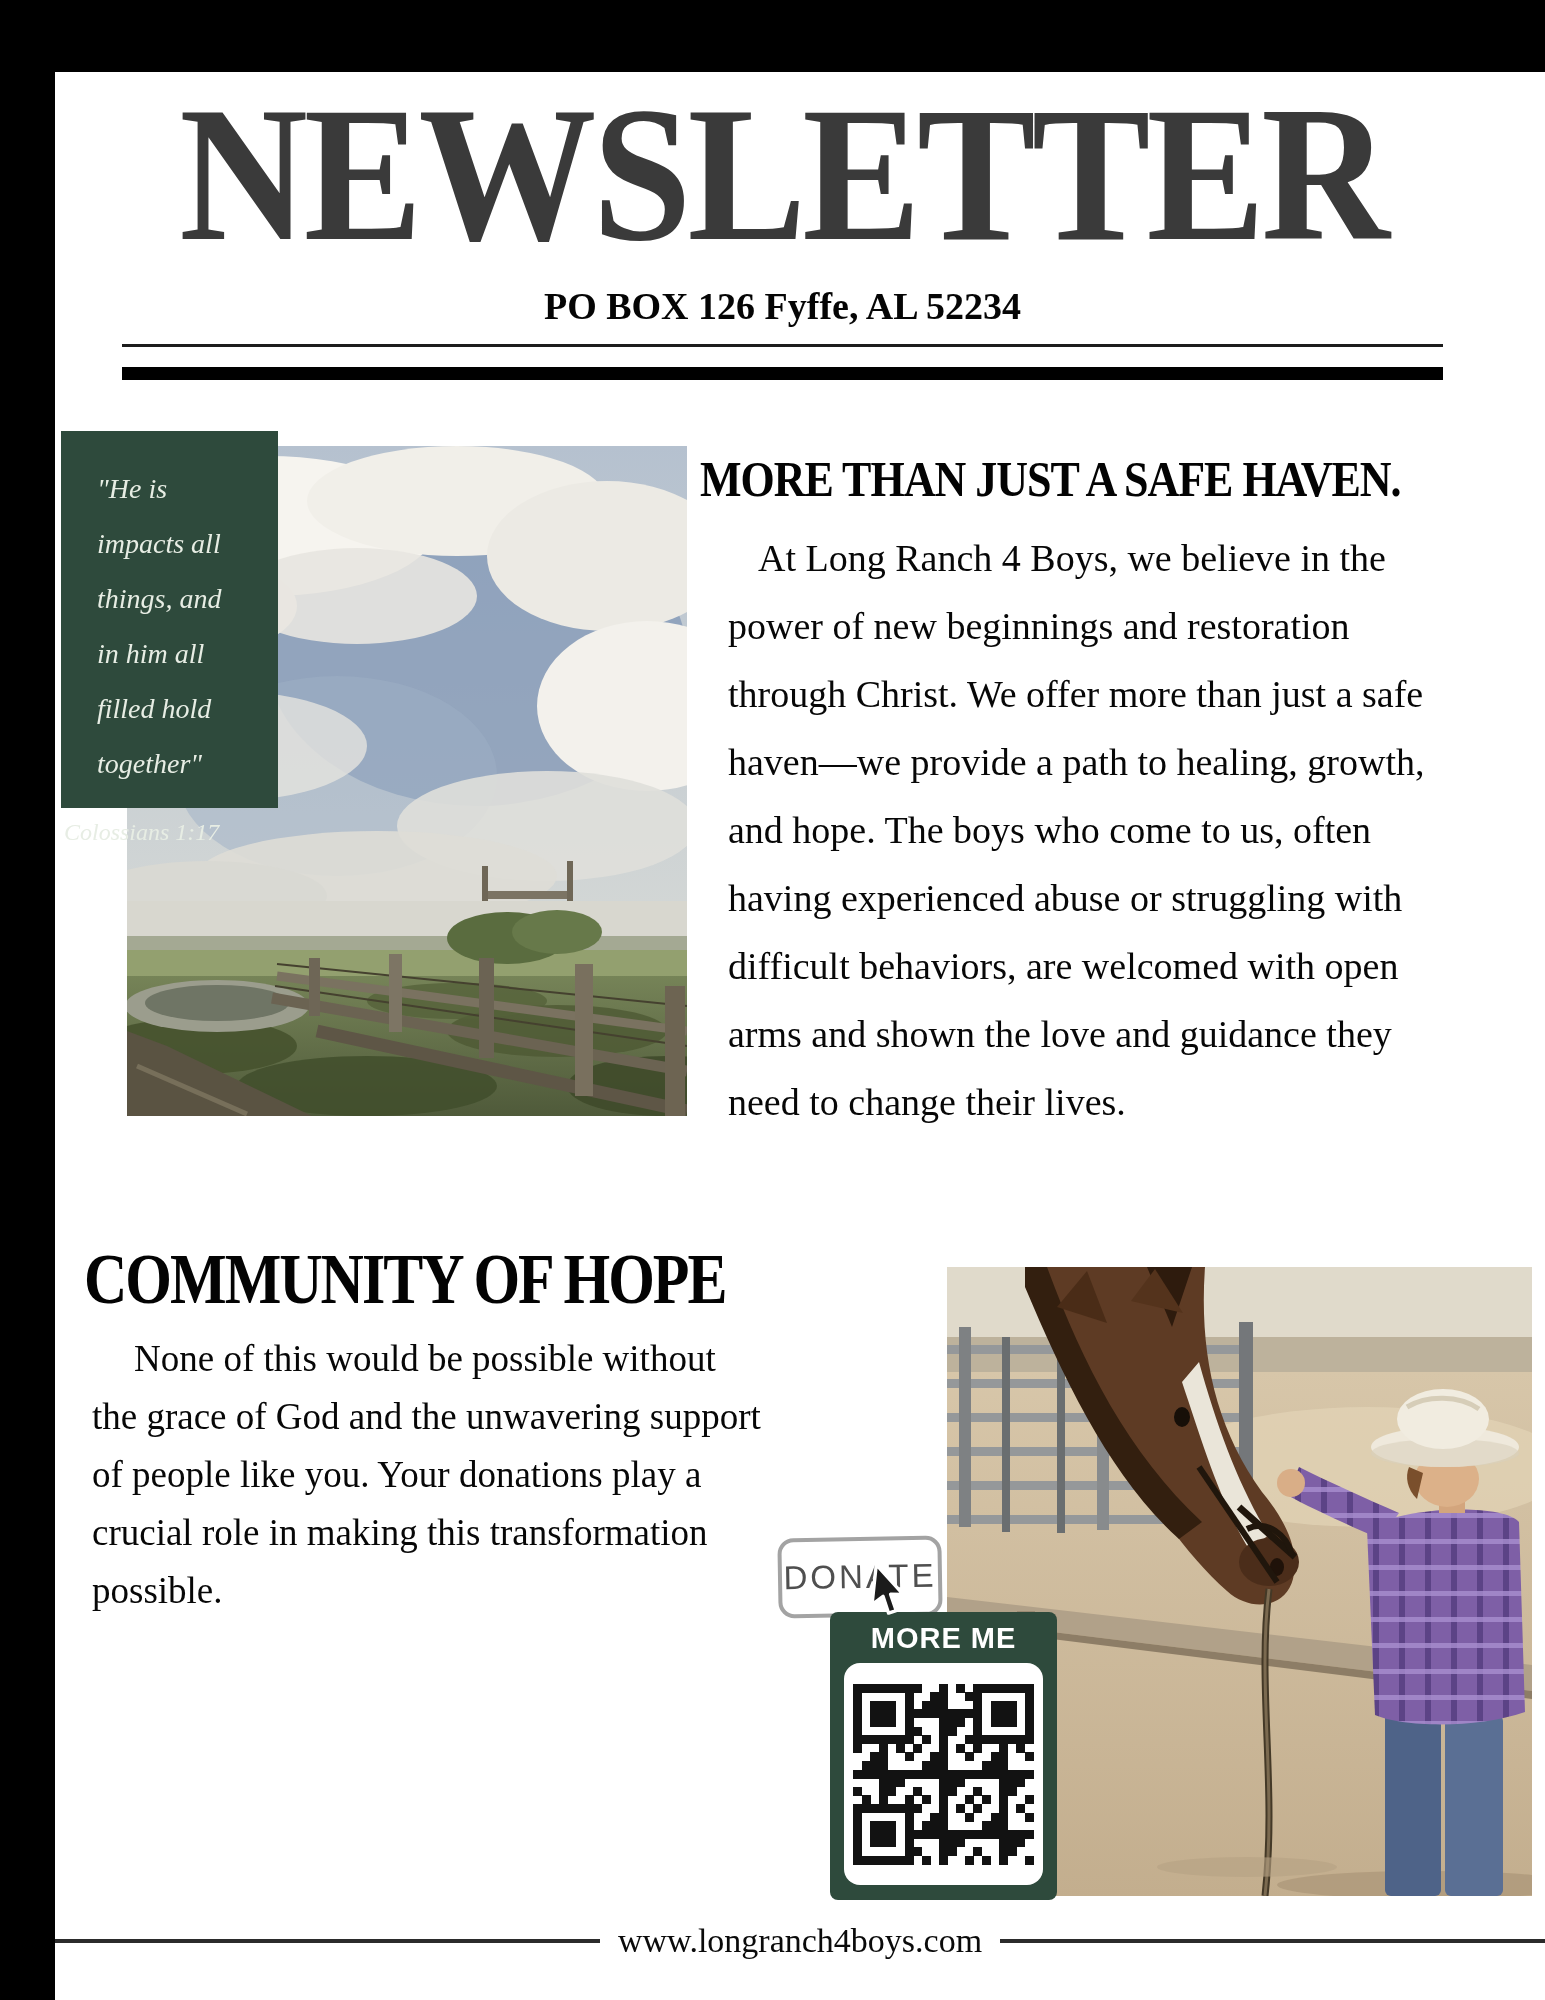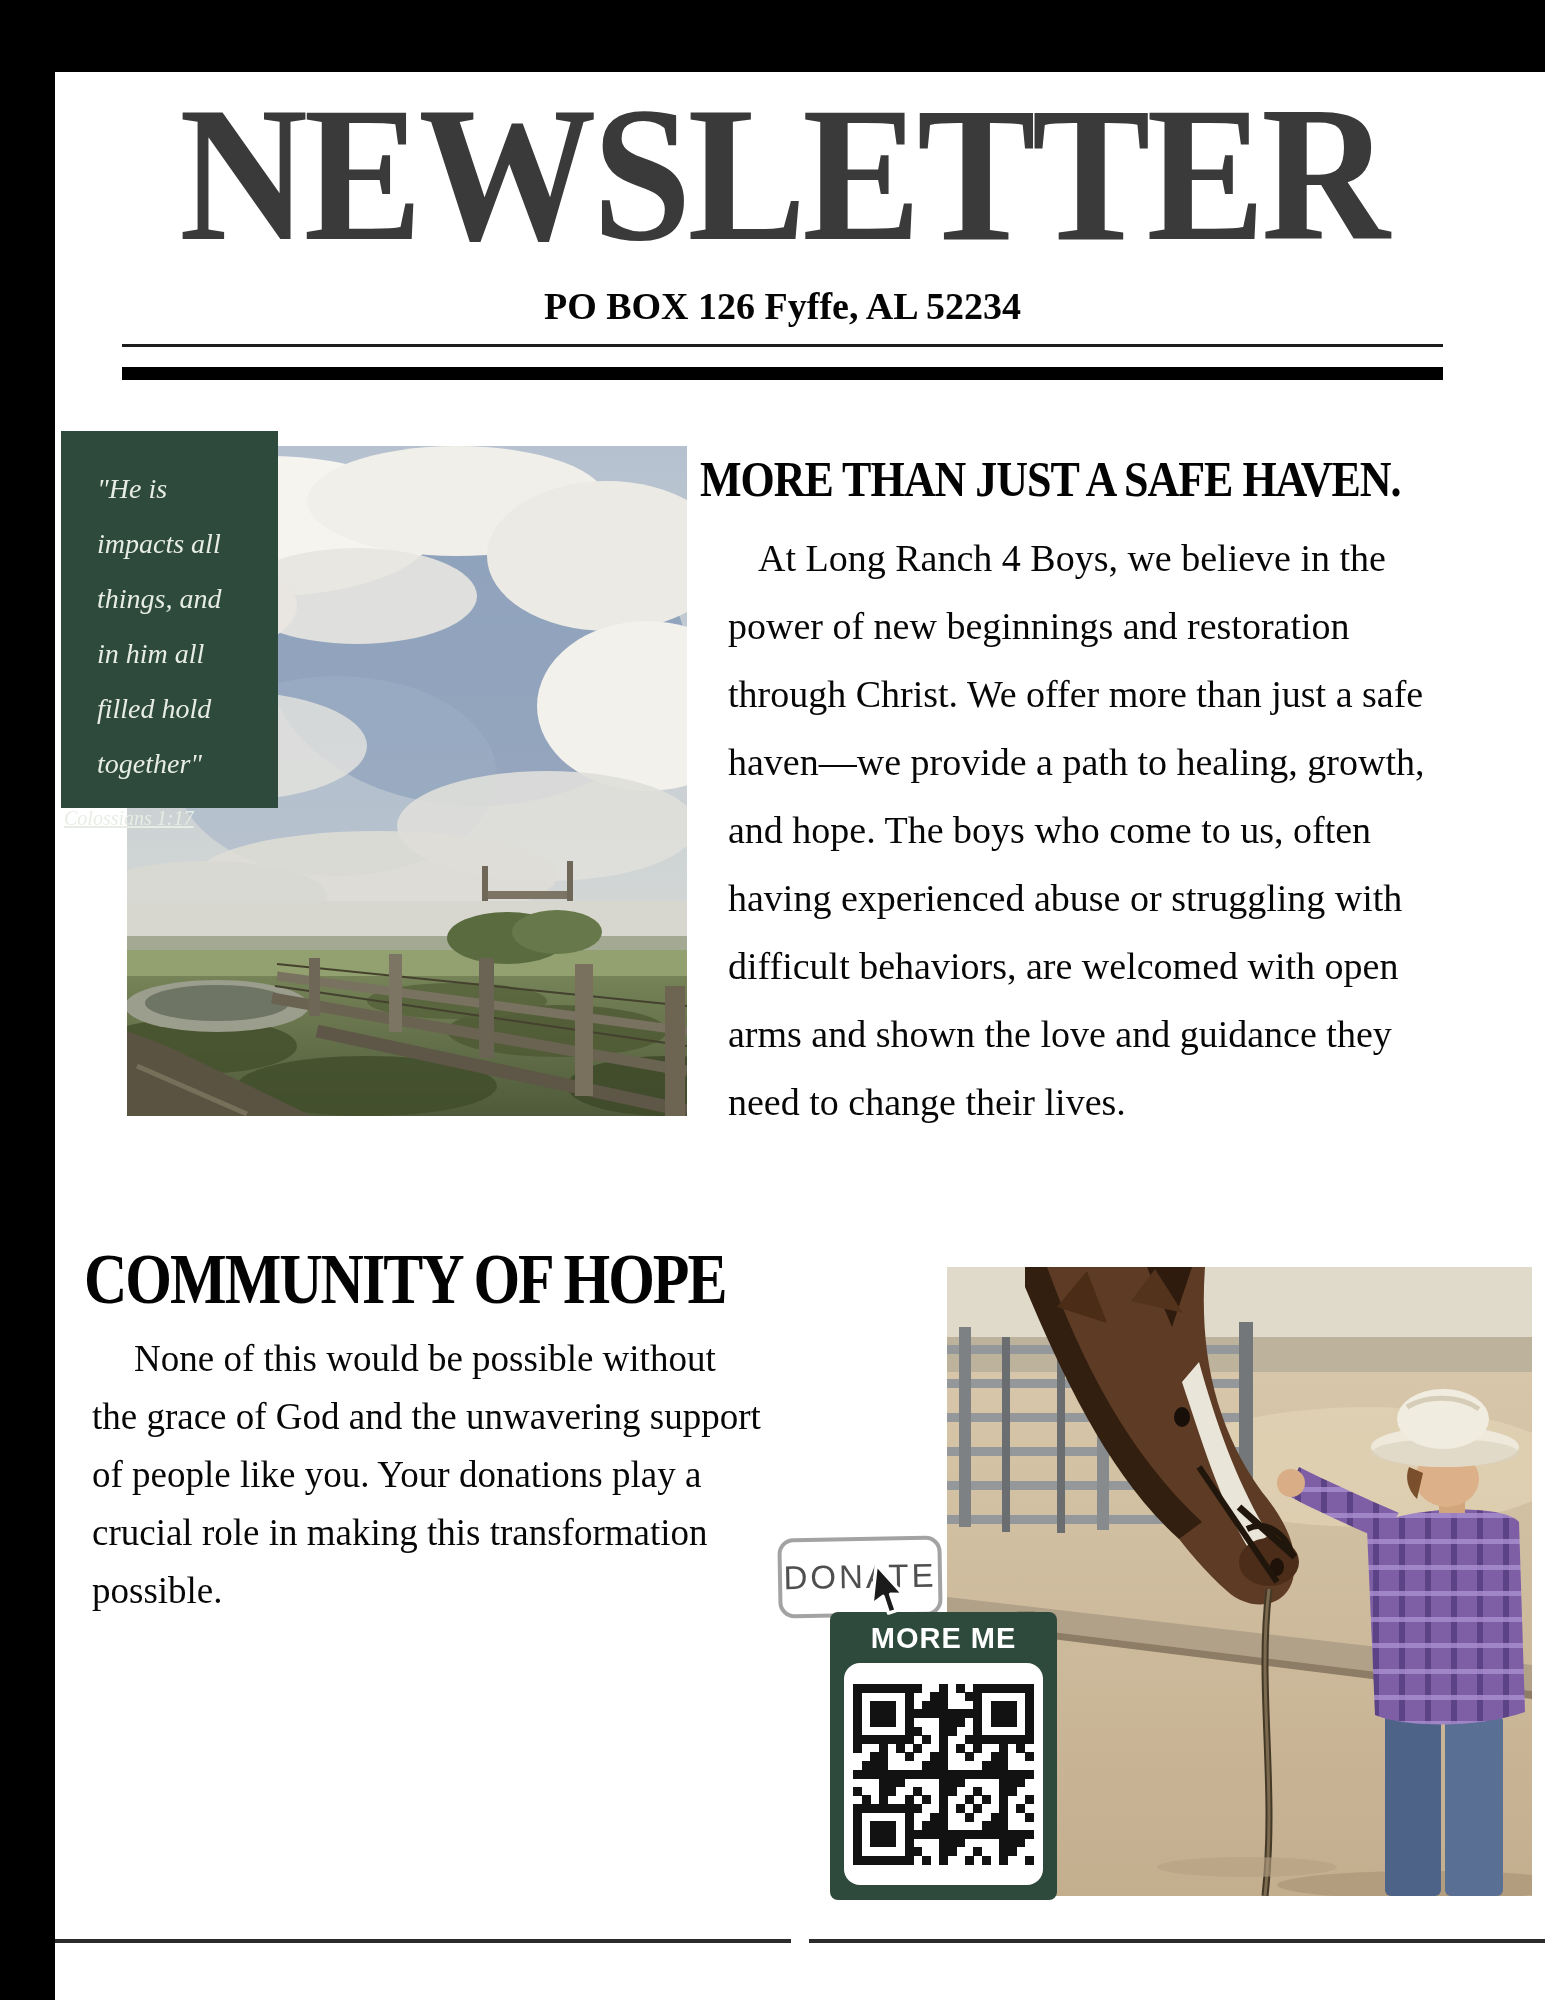--- a/index.html
+++ b/index.html
@@ -12,21 +12,21 @@
       font-size:178px;font-weight:bold;color:#3a3a3a;letter-spacing:-4px;line-height:1;
       transform:scaleY(1.08);transform-origin:top;white-space:nowrap;}
   .masthead-address{position:absolute;left:55px;top:284px;width:1455px;text-align:center;
       font-size:38px;font-weight:bold;color:#050505;}
   .rule-thin{position:absolute;left:122px;top:344px;width:1321px;height:3px;background:#1c1c1c;}
   .rule-thick{position:absolute;left:122px;top:367px;width:1321px;height:13px;background:#000;}
 
   .quote-box{position:absolute;left:61px;top:431px;width:217px;height:377px;background:#2e4a3c;
       color:#e7ede4;font-style:italic;z-index:3;box-sizing:border-box;padding:30px 8px 0 36px;}
   .quote-line{font-size:28px;line-height:55px;white-space:nowrap;}
-  .quote-ref{font-size:20px;margin:16px 0 0 -33px;white-space:nowrap;text-decoration:underline;}
+  .quote-ref{font-size:24px;margin:28px 0 0 -33px;white-space:nowrap;}
 
   .field-photo{position:absolute;left:127px;top:446px;width:560px;height:670px;z-index:2;}
   .field-photo svg,.boy-photo svg{display:block;width:100%;height:100%;}
 
   .sh-heading{position:absolute;left:700px;top:450px;font-size:44px;font-weight:bold;color:#030303;
       letter-spacing:-1px;white-space:nowrap;transform:scaleY(1.15);transform-origin:top left;}
   .sh-body{position:absolute;left:728px;top:524px;width:722px;font-size:38px;line-height:68px;
       text-indent:30px;color:#070707;}
 
   .community-heading{position:absolute;left:84px;top:1238px;font-size:60px;font-weight:bold;color:#030303;
@@ -468,16 +468,17 @@
           <div class="qm" style="left: 111.8px; top: 172px;"></div>
           <div class="qm" style="left: 129px; top: 172px;"></div>
           <div class="qm" style="left: 146.2px; top: 172px;"></div>
           <div class="qm" style="left: 172px; top: 172px;"></div>
         </div>
     </div>
   </div>
 
   <div class="footer">
     <div class="rule"></div>
+    <div class="footer-url">www.longranch4boys.com</div>
     <div class="rule"></div>
   </div>
 
 </div>
 
 </body></html>

